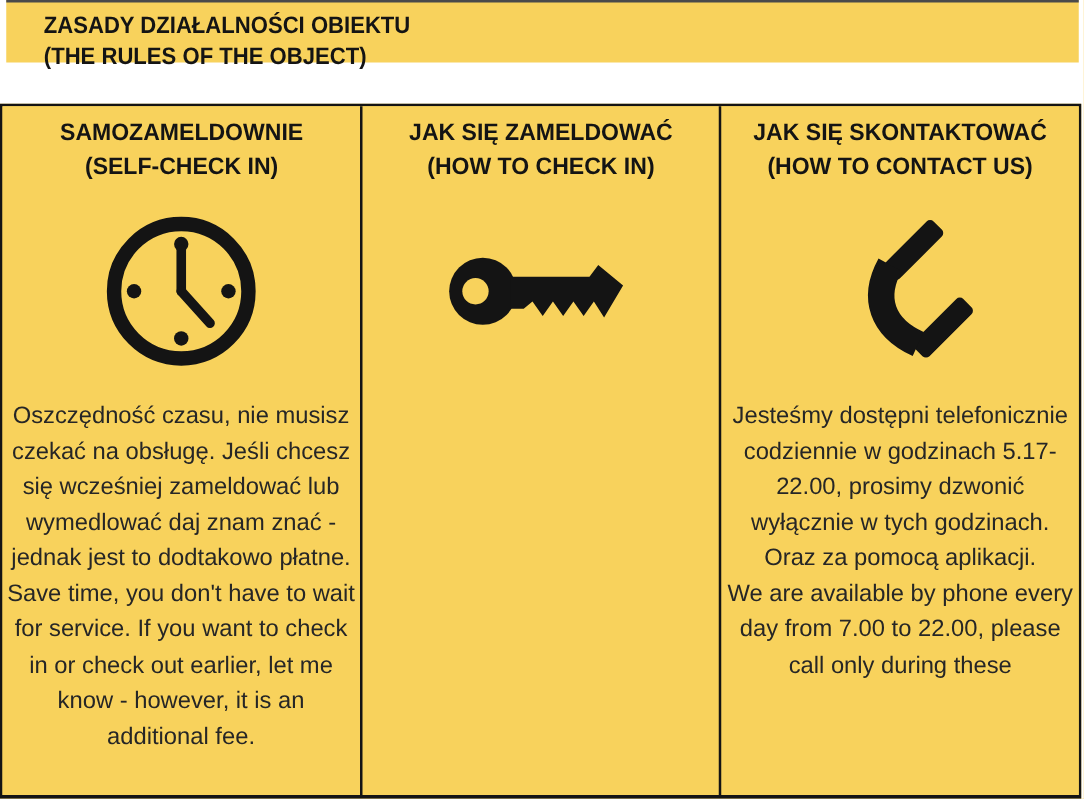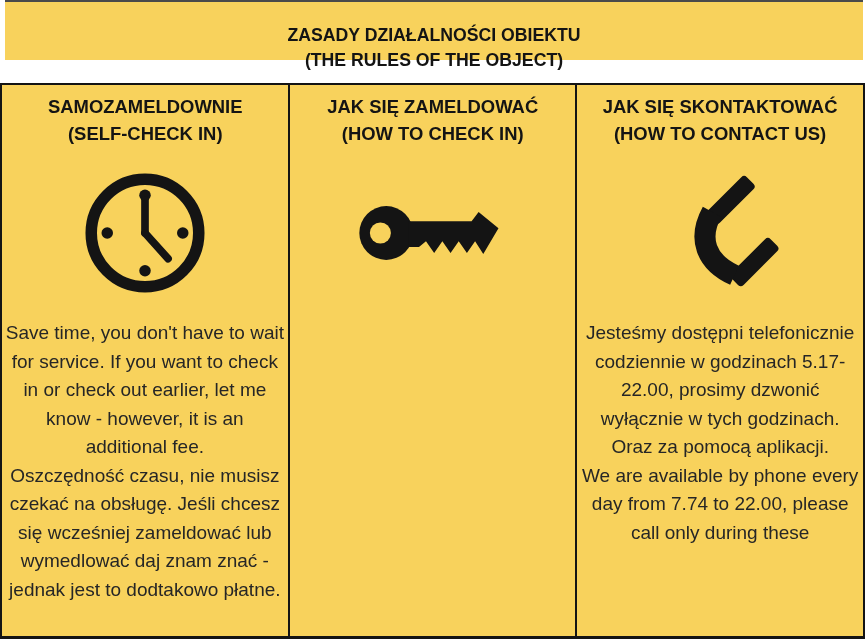--- a/index.html
+++ b/index.html
@@ -11,25 +11,24 @@
   html,body{margin:0;padding:0;}
   body{
     width:867px;height:639px;
     background:#ffffff;
     font-family:"Liberation Sans", sans-serif;
     position:relative;
     overflow:hidden;
   }
   .header-band{
     position:absolute;left:5px;right:4px;top:0;
-    height:60px;
+    height:50px;
     background:var(--yellow);
     border-top:2px solid #4a4a4a;
-    text-align:center;
-    padding-top:20px;
+    padding-top:6px;
   }
   .header-line{
     font-weight:bold;
     font-size:19px;
     line-height:25px;
     color:var(--ink);
     transform:scaleX(0.93);
     display:block;
   }
   .columns{
@@ -92,22 +91,22 @@
         <circle cx="50" cy="50" r="42" fill="none" stroke="#141414" stroke-width="9"></circle>
         <circle cx="50" cy="20.5" r="4.5" fill="#141414"></circle>
         <circle cx="79.5" cy="50" r="4.5" fill="#141414"></circle>
         <circle cx="50" cy="79.5" r="4.5" fill="#141414"></circle>
         <circle cx="20.5" cy="50" r="4.5" fill="#141414"></circle>
         <line x1="50" y1="50" x2="50" y2="24" stroke="#141414" stroke-width="6" stroke-linecap="round"></line>
         <line x1="50" y1="50" x2="68" y2="70" stroke="#141414" stroke-width="6" stroke-linecap="round"></line>
       </svg>
     </div>
     <div class="col-text">
+      <div>Oszczędność czasu, nie musisz czekać na obsługę. Jeśli chcesz się wcześniej zameldować lub wymedlować daj znam znać - jednak jest to dodtakowo płatne.</div>
       <div>Save time, you don't have to wait for service. If you want to check in or check out earlier, let me know - however, it is an additional fee.</div>
-      <div>Oszczędność czasu, nie musisz czekać na obsługę. Jeśli chcesz się wcześniej zameldować lub wymedlować daj znam znać - jednak jest to dodtakowo płatne.</div>
     </div>
   </div>
 
   <div class="col">
     <div class="col-heading">
       <div>JAK SIĘ ZAMELDOWAĆ</div>
       <div>(HOW TO CHECK IN)</div>
     </div>
     <div class="icon-wrap">
       <svg width="152" height="82" viewBox="0 0 130 70" aria-hidden="true">
@@ -127,17 +126,17 @@
     </div>
     <div class="icon-wrap">
       <svg width="132" height="132" viewBox="0 0 100 100" aria-hidden="true">
         <rect x="37" y="18.5" width="42" height="13" rx="3" fill="#141414" transform="rotate(-45 58 25)"></rect>
         <rect x="55" y="65.5" width="42" height="13" rx="3" fill="#141414" transform="rotate(-45 76 72)"></rect>
         <path d="M44 34 C 33 54 39 72 61 82" fill="none" stroke="#141414" stroke-width="16"></path>
       </svg>
     </div>
     <div class="col-text">
       <div>Jesteśmy dostępni telefonicznie codziennie w godzinach 5.17-22.00, prosimy dzwonić wyłącznie w tych godzinach. Oraz za pomocą aplikacji.</div>
-      <div>We are available by phone every day from 7.74 to 22.00, please call only during these</div>
+      <div>We are available by phone every day from 7.00 to 22.00, please call only during these</div>
     </div>
   </div>
 
 </div>
 
 </body></html>

